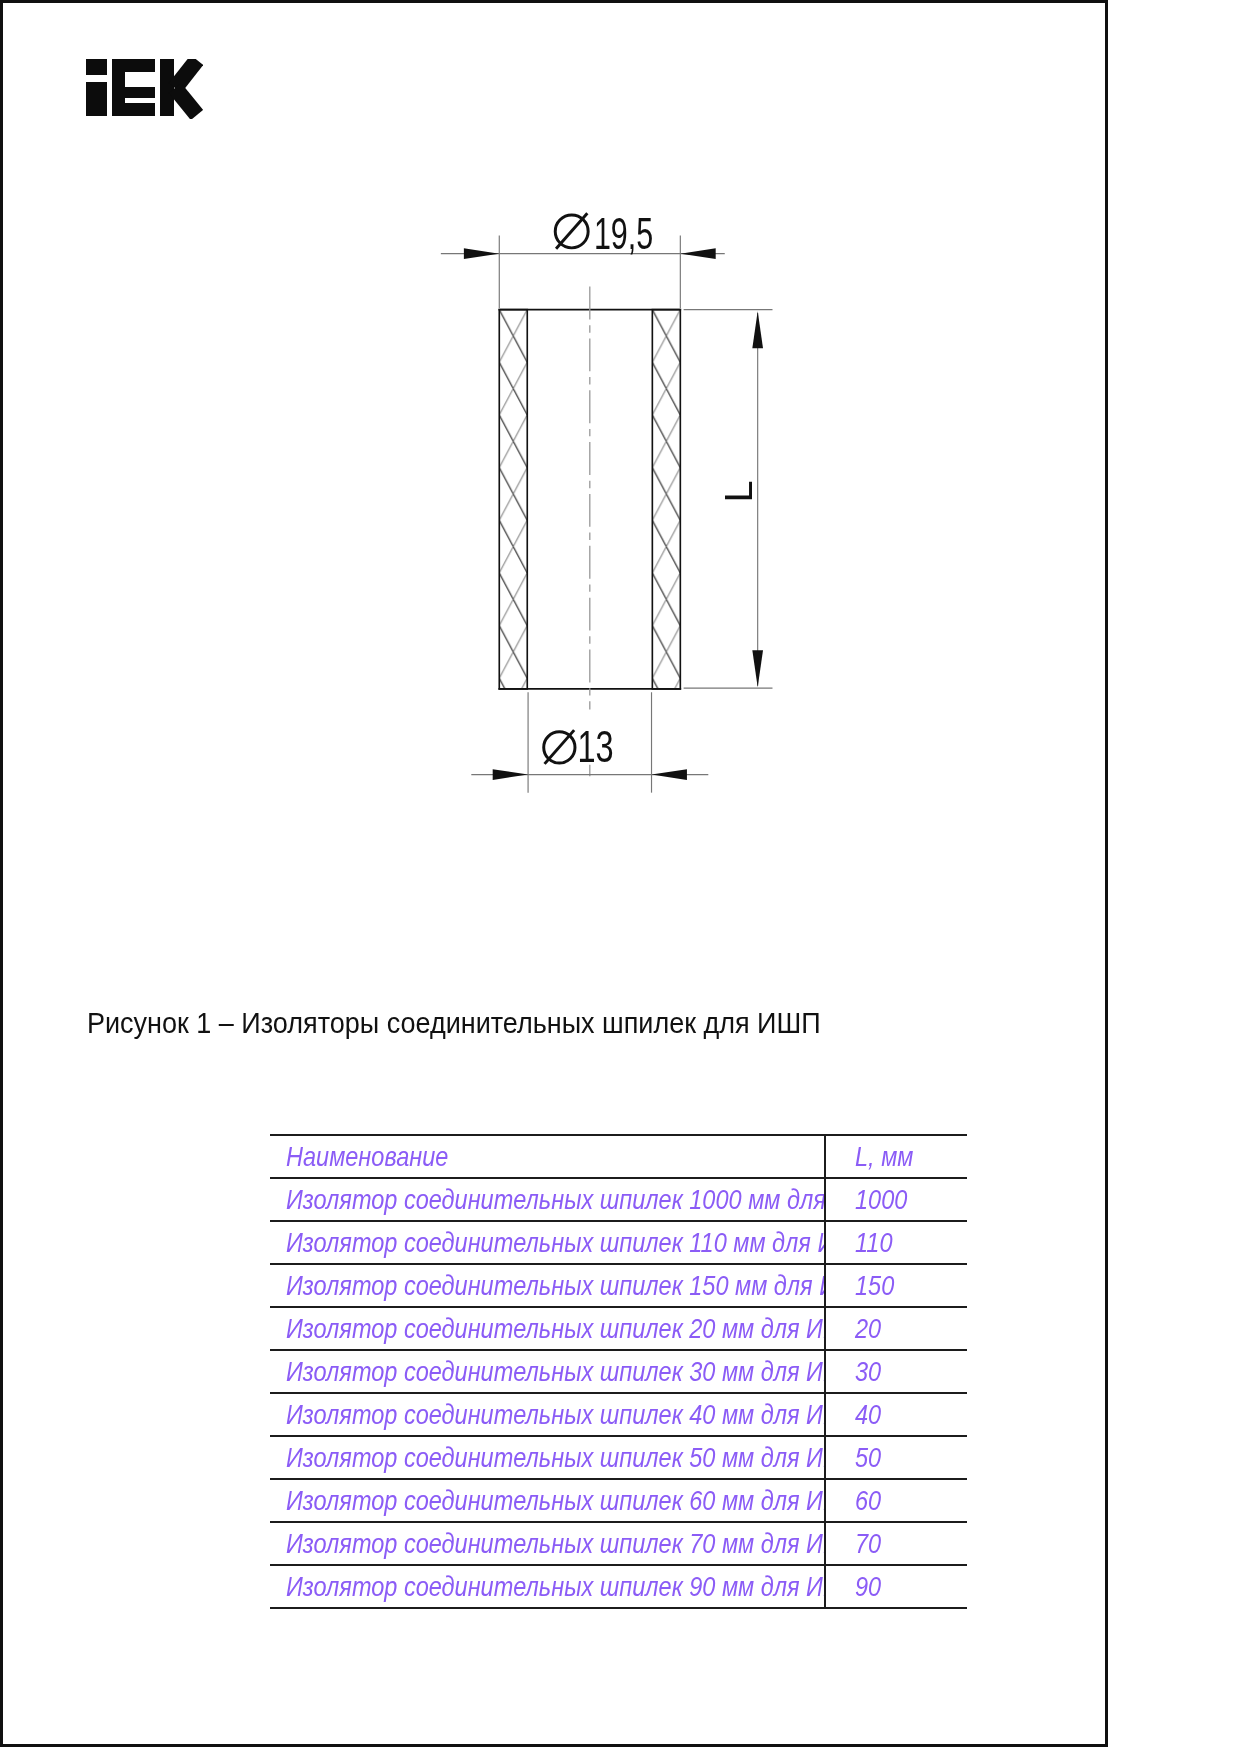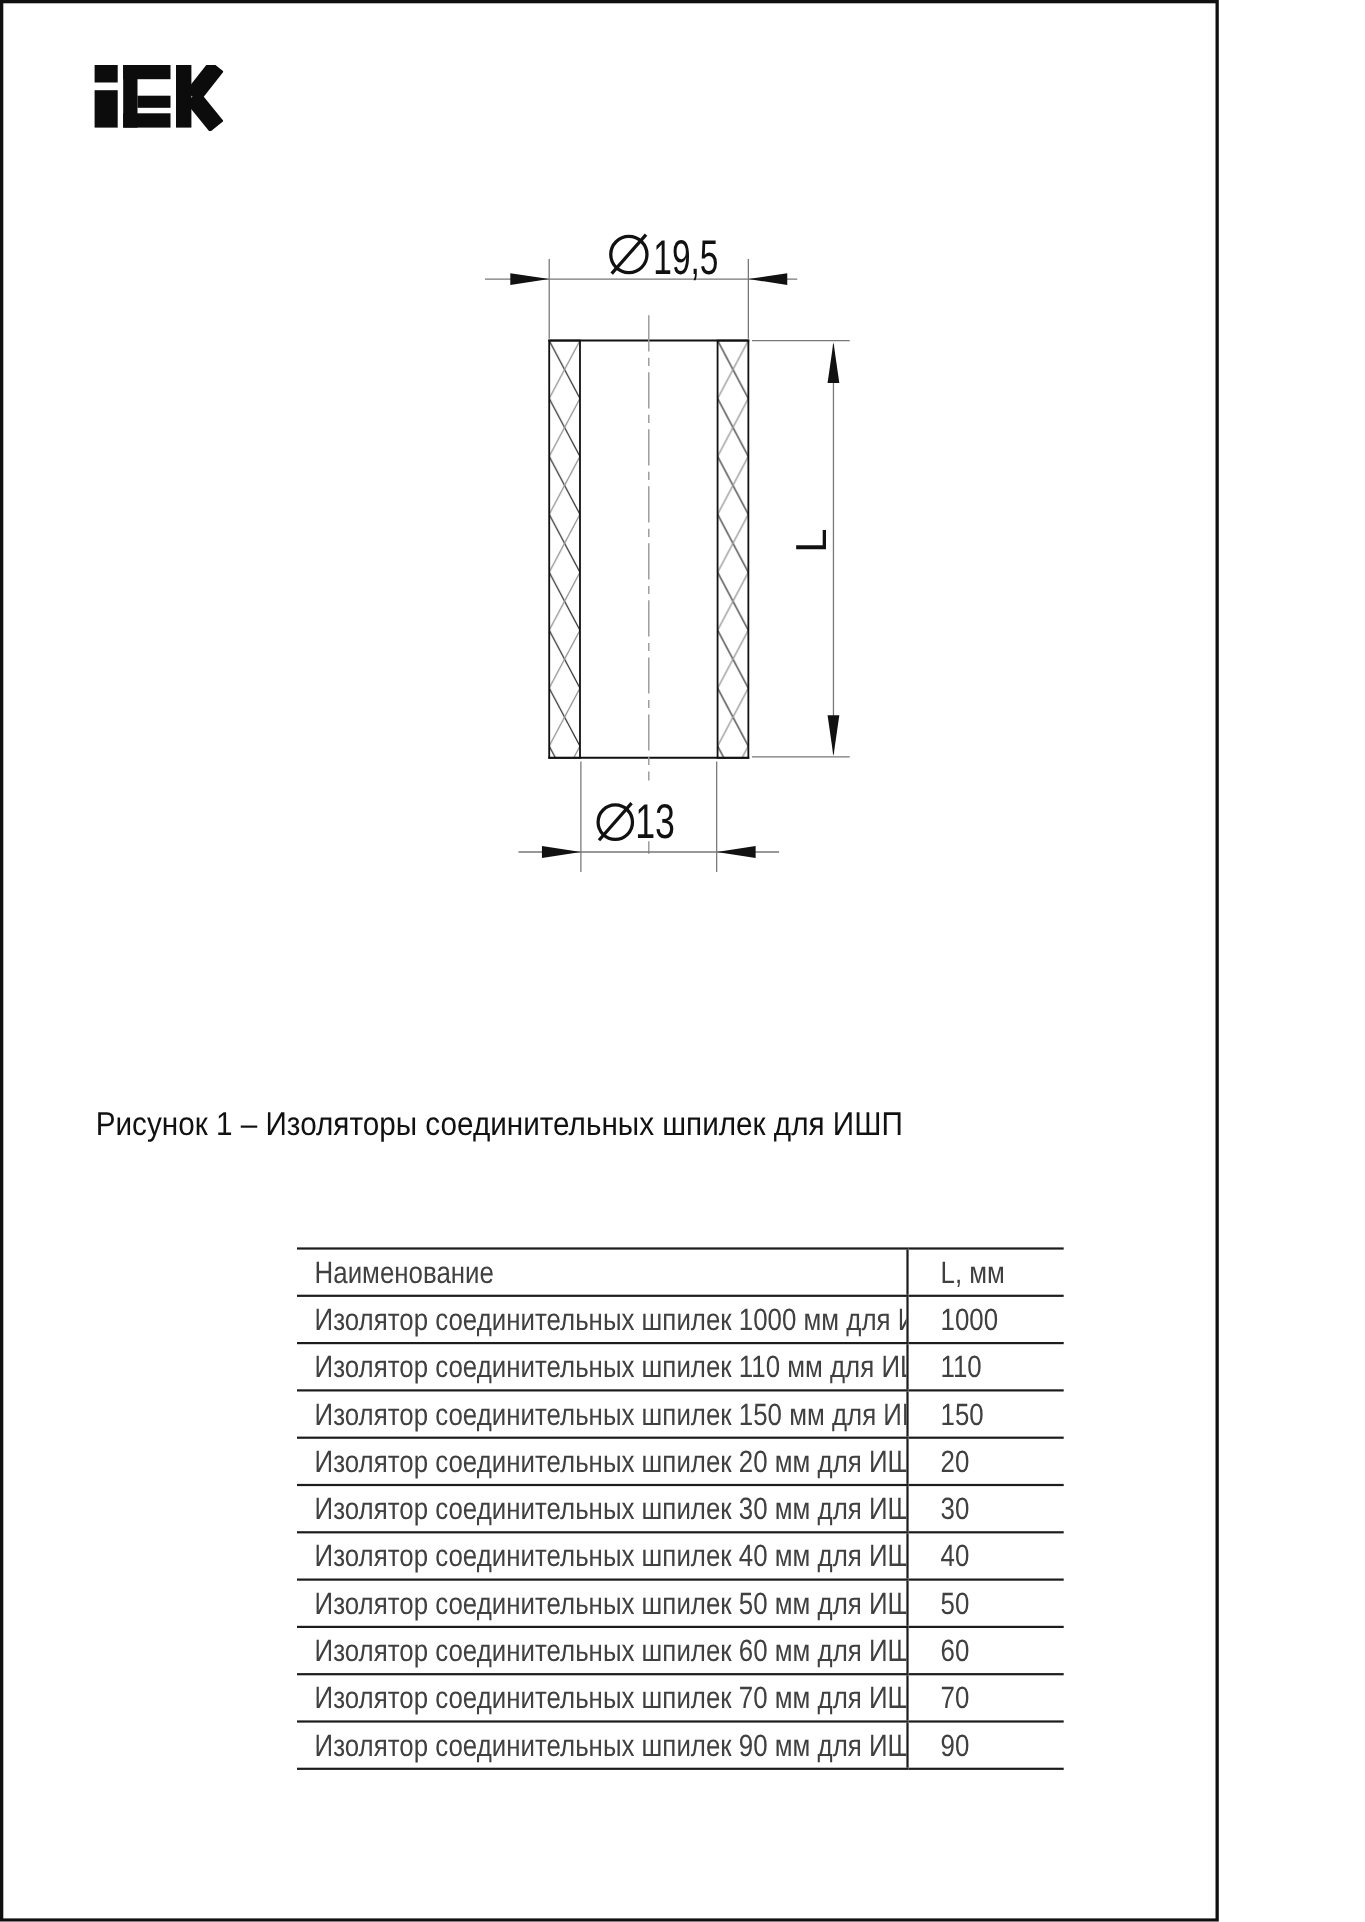--- a/index.html
+++ b/index.html
@@ -13,21 +13,21 @@
   #drawing { position:absolute; left:400px; top:170px; }
   #figure-caption {
     position:absolute; left:84px; top:1003px;
     font-size:30px; color:#111; white-space:nowrap;text-align:right;
   }
   .cx { display:inline-block; transform:scaleX(0.84); transform-origin:0 50%; white-space:nowrap; }
   .cx90 { display:inline-block; transform:scaleX(0.90); transform-origin:0 50%; white-space:nowrap; }
   #spec-table {
     position:absolute; left:267px; top:1131px; width:697px;
     border-collapse:collapse; table-layout:fixed;
-    font-size:28px; color:#404040;
+    font-size:28px; color:#8b5cf6;font-style:italic;
   }
   #spec-table col.c-name { width:555px; }
   #spec-table col.c-len  { width:142px; }
   #spec-table th, #spec-table td {
     height:41px; padding:0 0 0 16px; text-align:left; vertical-align:middle;
     border-bottom:2px solid #1c1c1c; font-weight:normal; overflow:hidden;
   }
   #spec-table tr:first-child th { border-top:2px solid #1c1c1c; }
   #spec-table .len { border-left:2px solid #1c1c1c; padding-left:29px; }
   svg text { font-family:"Liberation Sans","DejaVu Sans",sans-serif; fill:#111; }

